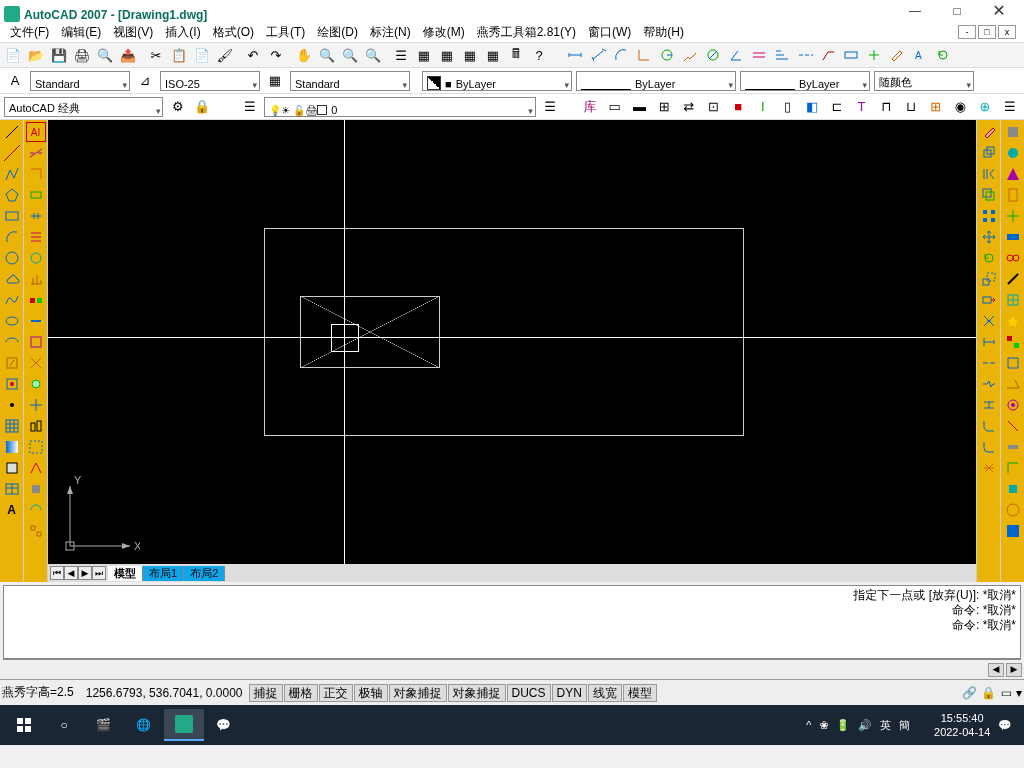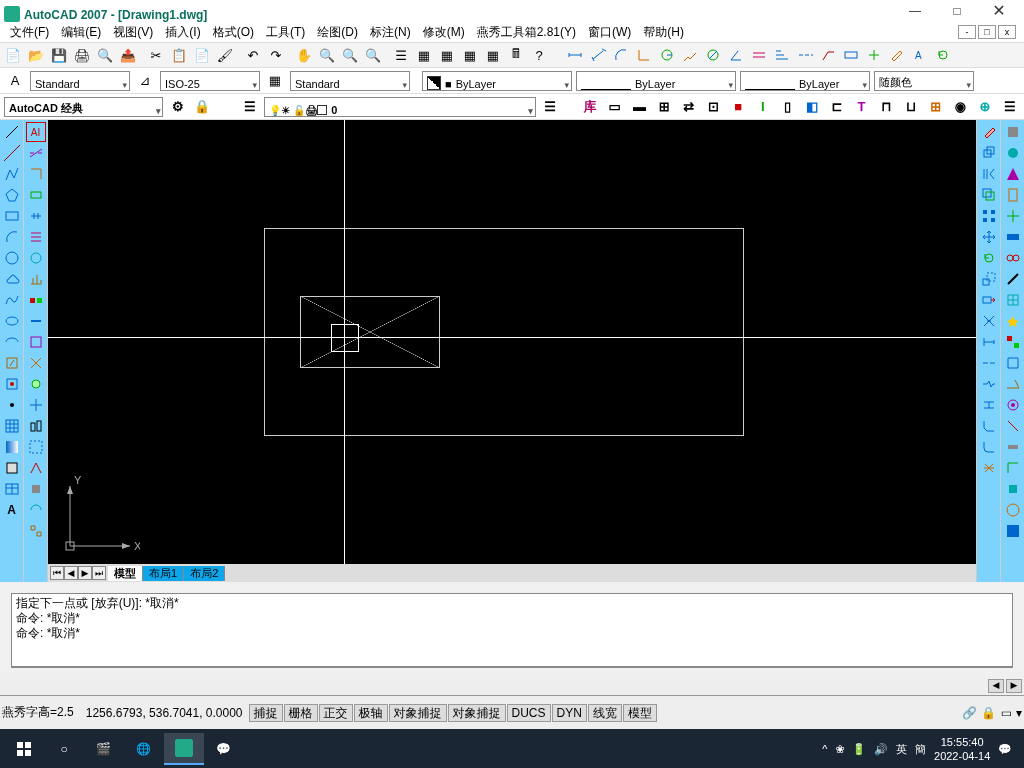--- a/index.html
+++ b/index.html
@@ -16,56 +16,56 @@
 .toolbar { height:26px; background:#f4f4f4; border-top:1px solid #ddd; border-bottom:1px solid #ddd; display:flex; align-items:center; padding:0 2px; gap:1px; }
 .tbtn { width:22px; height:22px; border:1px solid transparent; display:inline-flex; align-items:center; justify-content:center; font-size:13px; }
 .tbtn svg { width:16px; height:16px; }
 .sep { width:4px; }
 .proprow { height:26px; background:#fff; display:flex; align-items:center; padding:0 4px; gap:4px; border-bottom:1px solid #ddd;}
 .combo { height:20px; border:1px solid #888; background:#fff; display:flex; align-items:flex-end; padding:0 4px; font-size:11px; position:relative;}
 .combo::after{content:"▾";position:absolute;right:2px;font-size:9px;color:#555;}
 .swatch { width:14px; height:14px; border:1px solid #333; display:inline-block; margin-right:4px; background:#fff;}
 .swatch.bylayer{background:linear-gradient(45deg,#fff 50%,#000 50%);}
 .main { display:flex; height:462px; }
-.vtb { width:24px; background:#7dd3fc; border-right:1px solid #ccc; display:flex; flex-direction:column; padding-top:2px; gap:1px; align-items:center;}
+.vtb { width:24px; background:#eab308; border-right:1px solid #ccc; display:flex; flex-direction:column; padding-top:2px; gap:1px; align-items:center;}
 .vtb.r { border-right:none; border-left:1px solid #ccc;}
 .vbtn { width:20px; height:20px; display:flex; align-items:center; justify-content:center;}
 .canvas { flex:1; background:#000; position:relative; overflow:hidden;}
 .crosshair-h { position:absolute; left:0; right:0; height:1px; background:#fff; top:217px;}
 .crosshair-v { position:absolute; top:0; bottom:0; width:1px; background:#fff; left:296px;}
 .cursor-box { position:absolute; width:28px; height:28px; border:1px solid #fff; left:283px; top:204px;}
 .rect1 { position:absolute; border:1px solid #ccc; left:216px; top:108px; width:480px; height:208px;}
 .rect2 { position:absolute; border:1px solid #ccc; left:252px; top:176px; width:140px; height:72px;}
 .diag1,.diag2{position:absolute;left:252px;top:176px;width:140px;height:72px;}
 .diag1::before{content:"";position:absolute;left:0;top:0;right:0;bottom:0;background:linear-gradient(to top right,transparent calc(50% - .5px),#ccc,transparent calc(50% + .5px));}
 .diag2::before{content:"";position:absolute;left:0;top:0;right:0;bottom:0;background:linear-gradient(to bottom right,transparent calc(50% - .5px),#ccc,transparent calc(50% + .5px));}
 .ucs { position:absolute; left:12px; bottom:26px; color:#aaa; font-size:11px;}
 .ucs svg{display:block;}
 .tabs { position:absolute; left:0; right:0; bottom:0; height:18px; background:#ddd; display:flex; align-items:center; font-size:11px;}
 .tabs .nav{display:flex;gap:0;padding:0 2px;}
 .tabs .nav span{width:14px;height:14px;border:1px solid #888;background:#eee;text-align:center;line-height:12px;font-size:9px;}
 .tabs .tab{padding:0 6px;background:#0ea5e9;border-right:1px solid #888;}
 .tabs .tab.active{background:#fff;font-weight:bold;}
-.cmdwin { height:75px; border:1px solid #888; margin:11px; background:#fff; display:flex; flex-direction:row; font-size:12px;}
+.cmdwin { height:75px; border:1px solid #888; margin:3px; background:#fff; display:flex; flex-direction:row; font-size:12px;text-align:right;}
 .cmdhist { flex:1; overflow:hidden; padding:2px 4px; border-bottom:1px solid #888; line-height:15px;}
 .cmdline { height:18px; padding:0 4px; display:flex; align-items:center;}
 .cmdscroll{height:16px;background:#eee;display:flex;justify-content:flex-end;padding-right:2px;gap:2px;}
 .cmdscroll span{width:16px;height:14px;border:1px solid #999;background:#ddd;font-size:9px;text-align:center;}
-.status { height:34px; background:#eee; border-top:1px solid #999; display:flex; align-items:center; font-size:12px; padding:0 2px;}
+.status { height:26px; background:#eee; border-top:1px solid #999; display:flex; align-items:center; font-size:12px; padding:0 2px;}
 .status .cell{padding:0 4px;border:1px solid #999;background:#ddd;margin-right:1px;height:18px;line-height:16px;}
 .status .coords{padding:0 6px;}
 .status .right{margin-left:auto;display:flex;gap:4px;align-items:center;}
 .taskbar { height:40px; background:#1a2634; display:flex; align-items:center; padding:0 4px; color:#fff;}
 .taskbar .start{width:40px;height:32px;display:flex;align-items:center;justify-content:center;}
 .taskbar .tb{width:40px;height:32px;display:flex;align-items:center;justify-content:center;}
 .taskbar .tb.active{background:#3a4654;border-bottom:2px solid #5af;}
 .taskbar .tray{margin-left:auto;display:flex;align-items:center;gap:8px;padding-right:8px;font-size:11px;}
-.taskbar .clock{text-align:center;line-height:14px;}
+.taskbar .clock{text-align:center;line-height:14px;margin-left:16px;}
 .lwline{display:inline-block;width:50px;border-top:1px solid #000;margin-right:4px;vertical-align:middle;}
-.proprow2 { height:26px; background:#fff; display:flex; align-items:center; padding:0 4px; gap:4px; border-bottom:1px solid #ddd;font-weight:bold;}
+.proprow2 { height:26px; background:#fff; display:flex; align-items:center; padding:0 4px; gap:4px; border-bottom:1px solid #ddd;}
 .layersw{display:inline-flex;align-items:center;gap:1px;}
 .layersw i{width:11px;height:11px;font-style:normal;font-size:10px;}
 </style>
 </head>
 <body>
 
 <div class="titlebar">
   <span class="logo"></span>
   <span class="title">AutoCAD 2007 - [Drawing1.dwg]</span>
   <span class="wbtn">—</span>

